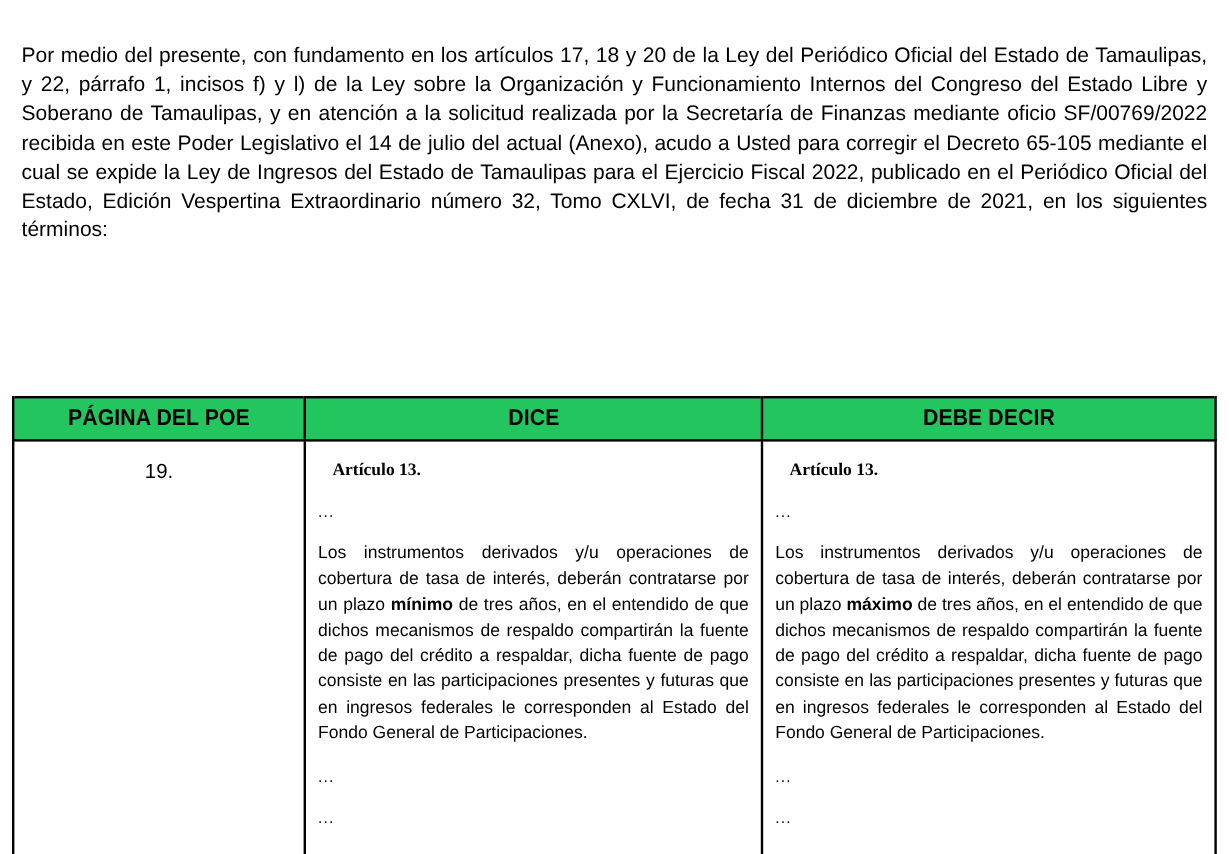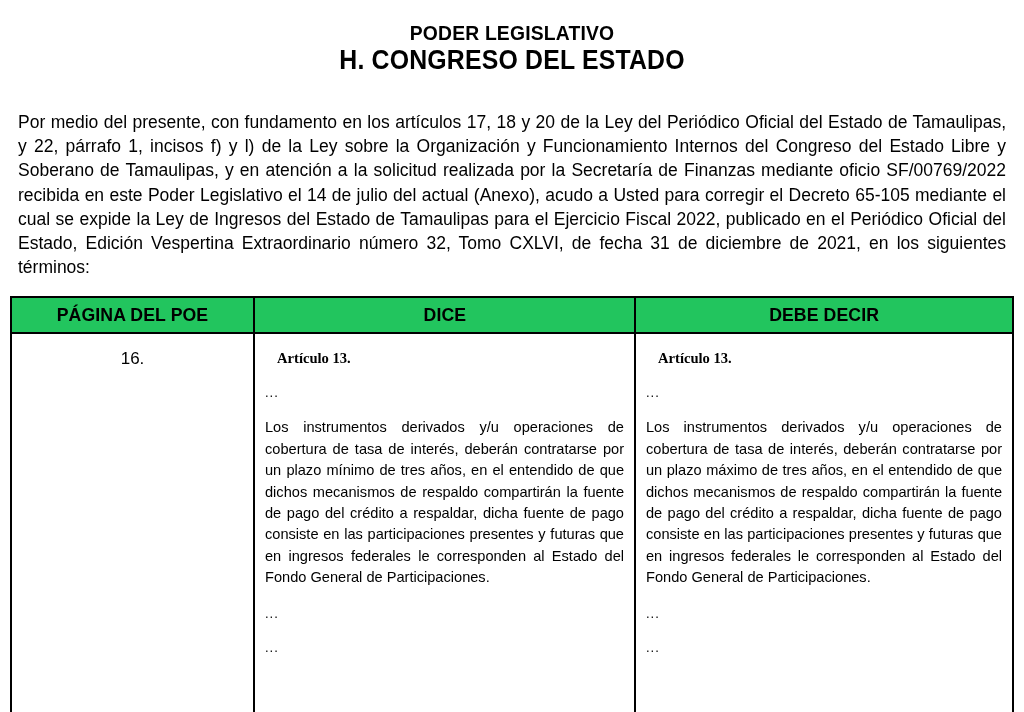--- a/index.html
+++ b/index.html
@@ -123,31 +123,27 @@
     margin: 0;
     letter-spacing: 1px;
     font-size: 13px;
     line-height: 21px;
   }
   td.cell-text p {
     margin: 0;
   }
   td.cell-text .gap-sm { height: 13px; }
   td.cell-text .gap-md { height: 14px; }
-  .bold { font-weight: normal; }
+  .bold { font-weight: bold; }
 </style>
 </head>
 <body>
 
 <div class="page">
 
-  <div class="letterhead">
-    <div class="line1">PODER LEGISLATIVO</div>
-    <div class="line2">H. CONGRESO DEL ESTADO</div>
-  </div>
 
   <p class="body-copy">Por medio del presente, con fundamento en los artículos 17, 18 y 20 de la Ley del Periódico Oficial del Estado de Tamaulipas, y 22, párrafo 1, incisos f) y l) de la Ley sobre la Organización y Funcionamiento Internos del Congreso del Estado Libre y Soberano de Tamaulipas, y en atención a la solicitud realizada por la Secretaría de Finanzas mediante oficio SF/00769/2022 recibida en este Poder Legislativo el 14 de julio del actual (Anexo), acudo a Usted para corregir el Decreto 65-105 mediante  el cual se expide la Ley de Ingresos del Estado de Tamaulipas para el Ejercicio Fiscal  2022, publicado  en el Periódico Oficial del Estado, Edición Vespertina Extraordinario número 32, Tomo CXLVI, de fecha 31 de diciembre de 2021, en los siguientes términos:</p>
 
   <div class="table-wrap">
     <table class="compare">
       <colgroup>
         <col class="c-page">
         <col class="c-dice">
         <col class="c-debe">
       </colgroup>
@@ -161,21 +157,21 @@
           </th>
           <th>
             <span class="hdr-inner">DEBE DECIR</span>
           </th>
         </tr>
       </thead>
       <tbody>
         <tr>
 
           <td class="cell-page">
-            <span>16.</span>
+            <span>19.</span>
           </td>
 
           <td class="cell-text">
             <p class="art-title">Artículo 13.</p>
             <div class="gap-sm"></div>
             <p class="ell">...</p>
             <div class="gap-md"></div>
             <p><span>Los instrumentos derivados y/u operaciones de cobertura de tasa de interés, deberán contratarse por un plazo </span><span class="bold">mínimo</span><span> de tres años, en el entendido de que dichos mecanismos de respaldo compartirán la fuente de pago del crédito a respaldar, dicha fuente de pago consiste en las participaciones presentes y futuras que en ingresos federales le corresponden al Estado del Fondo General de Participaciones.</span></p>
             <div class="gap-md"></div>
             <p class="ell">...</p>

